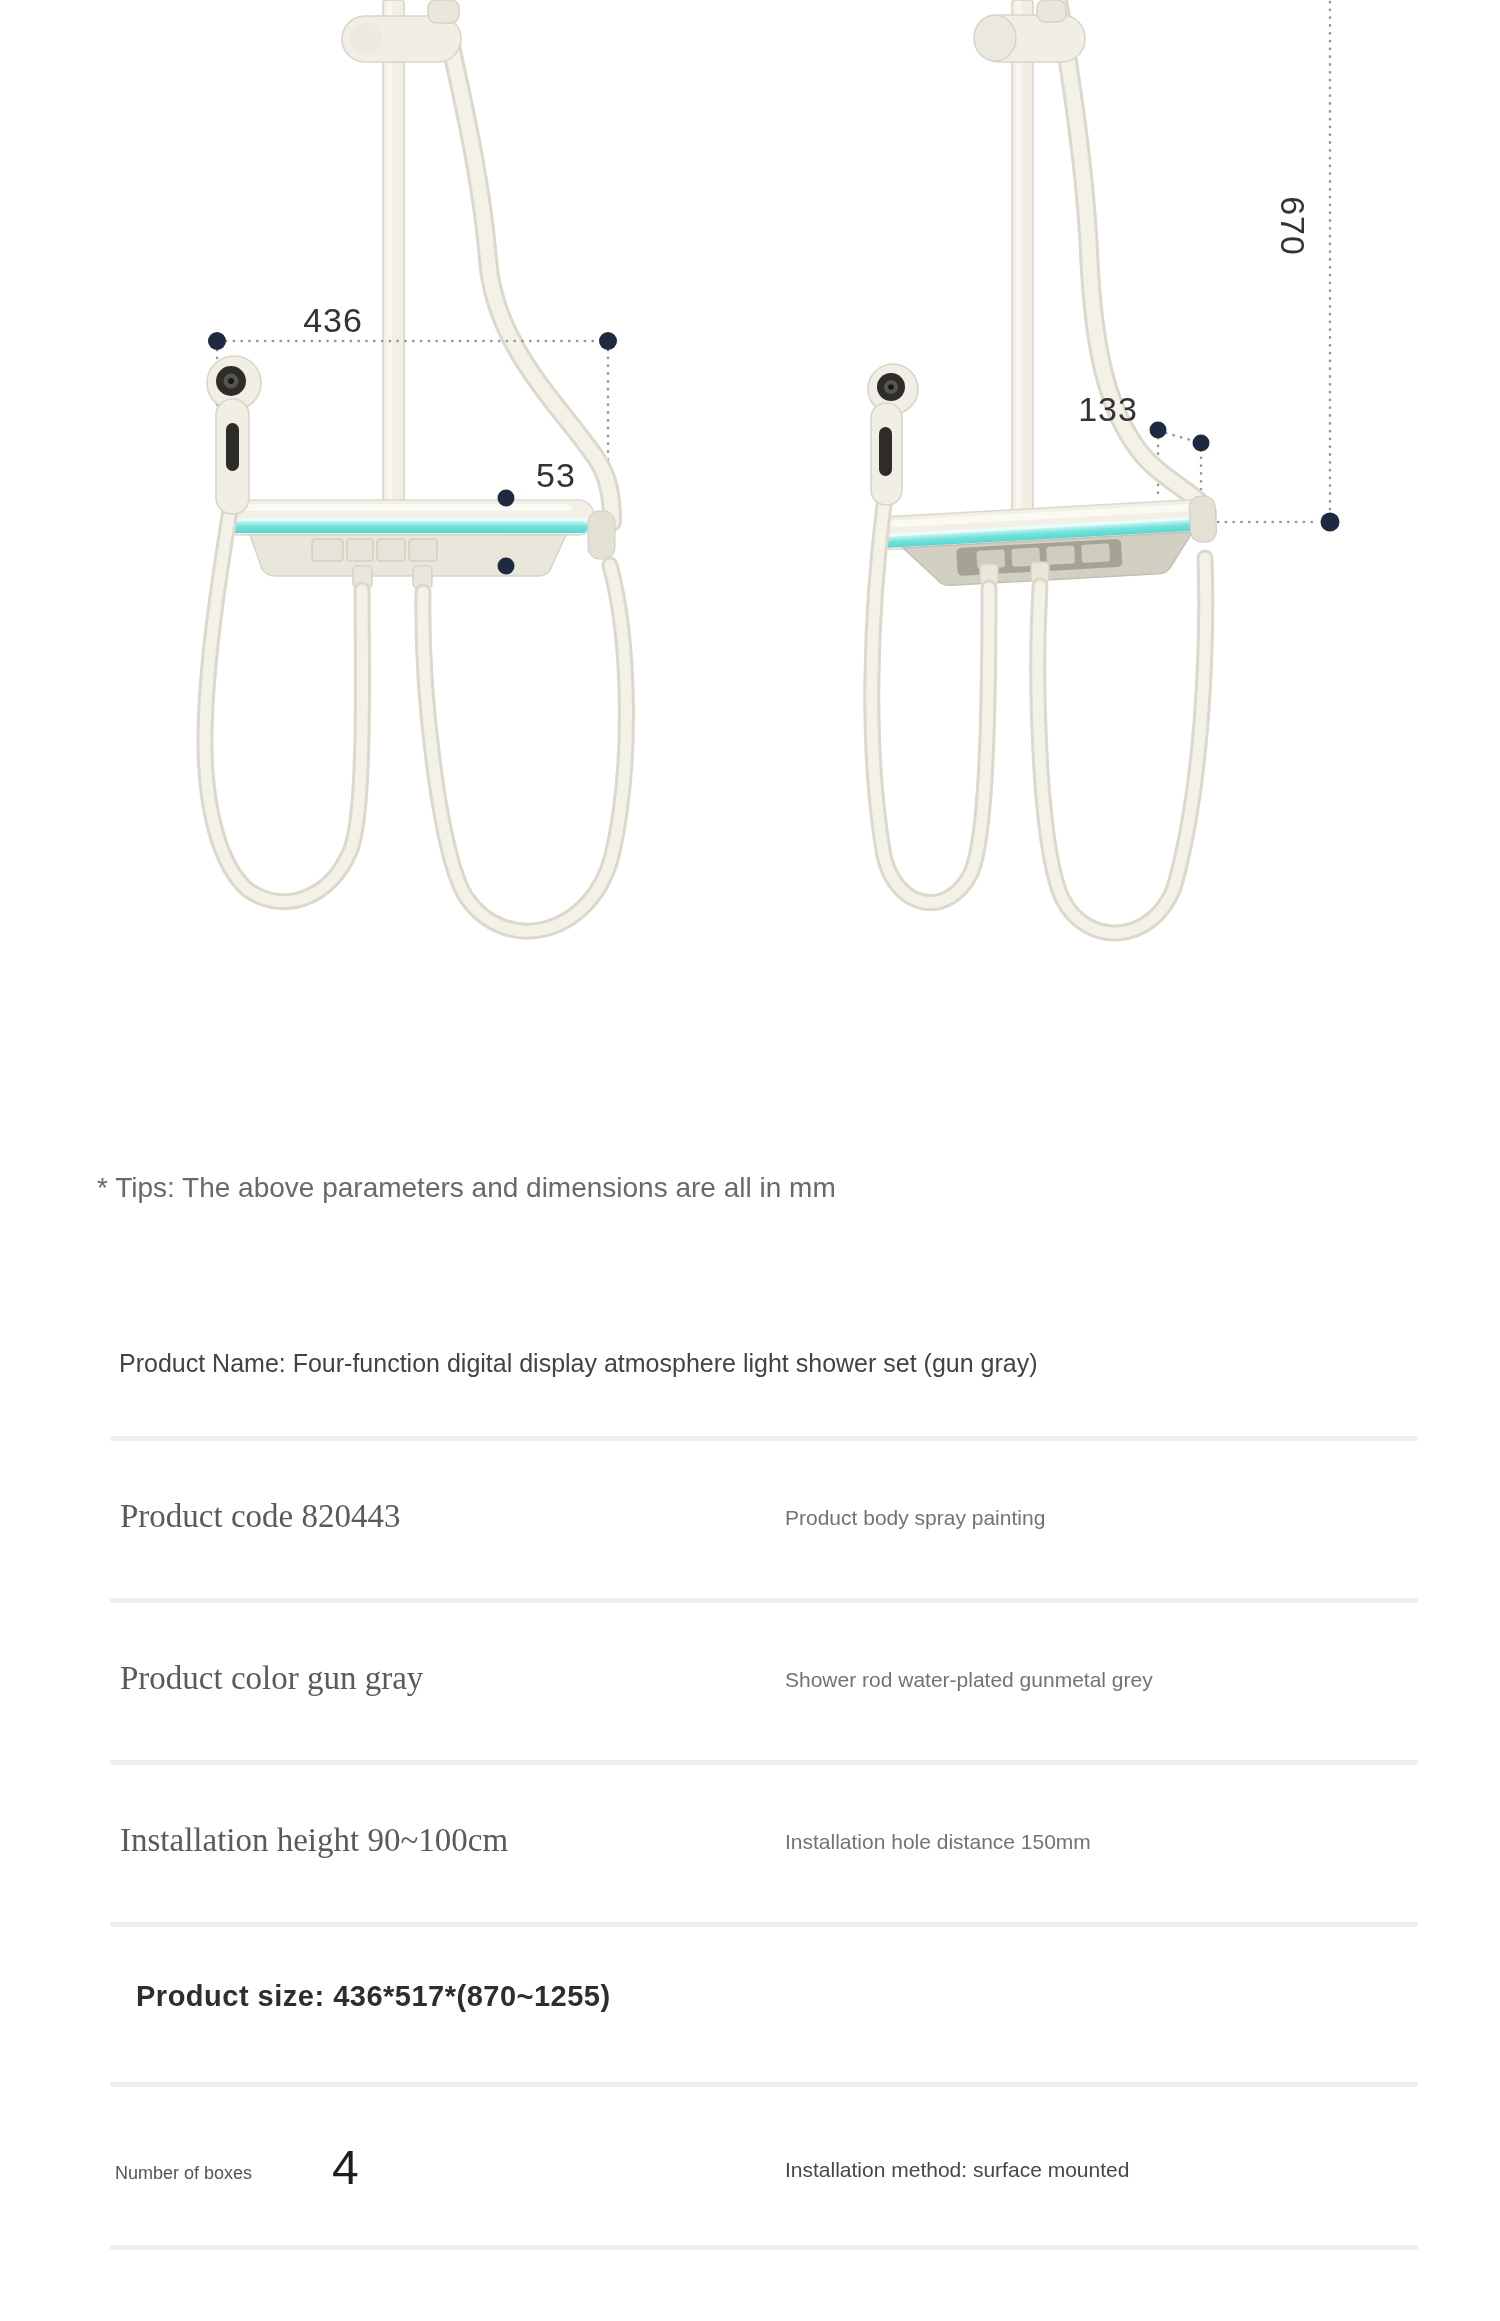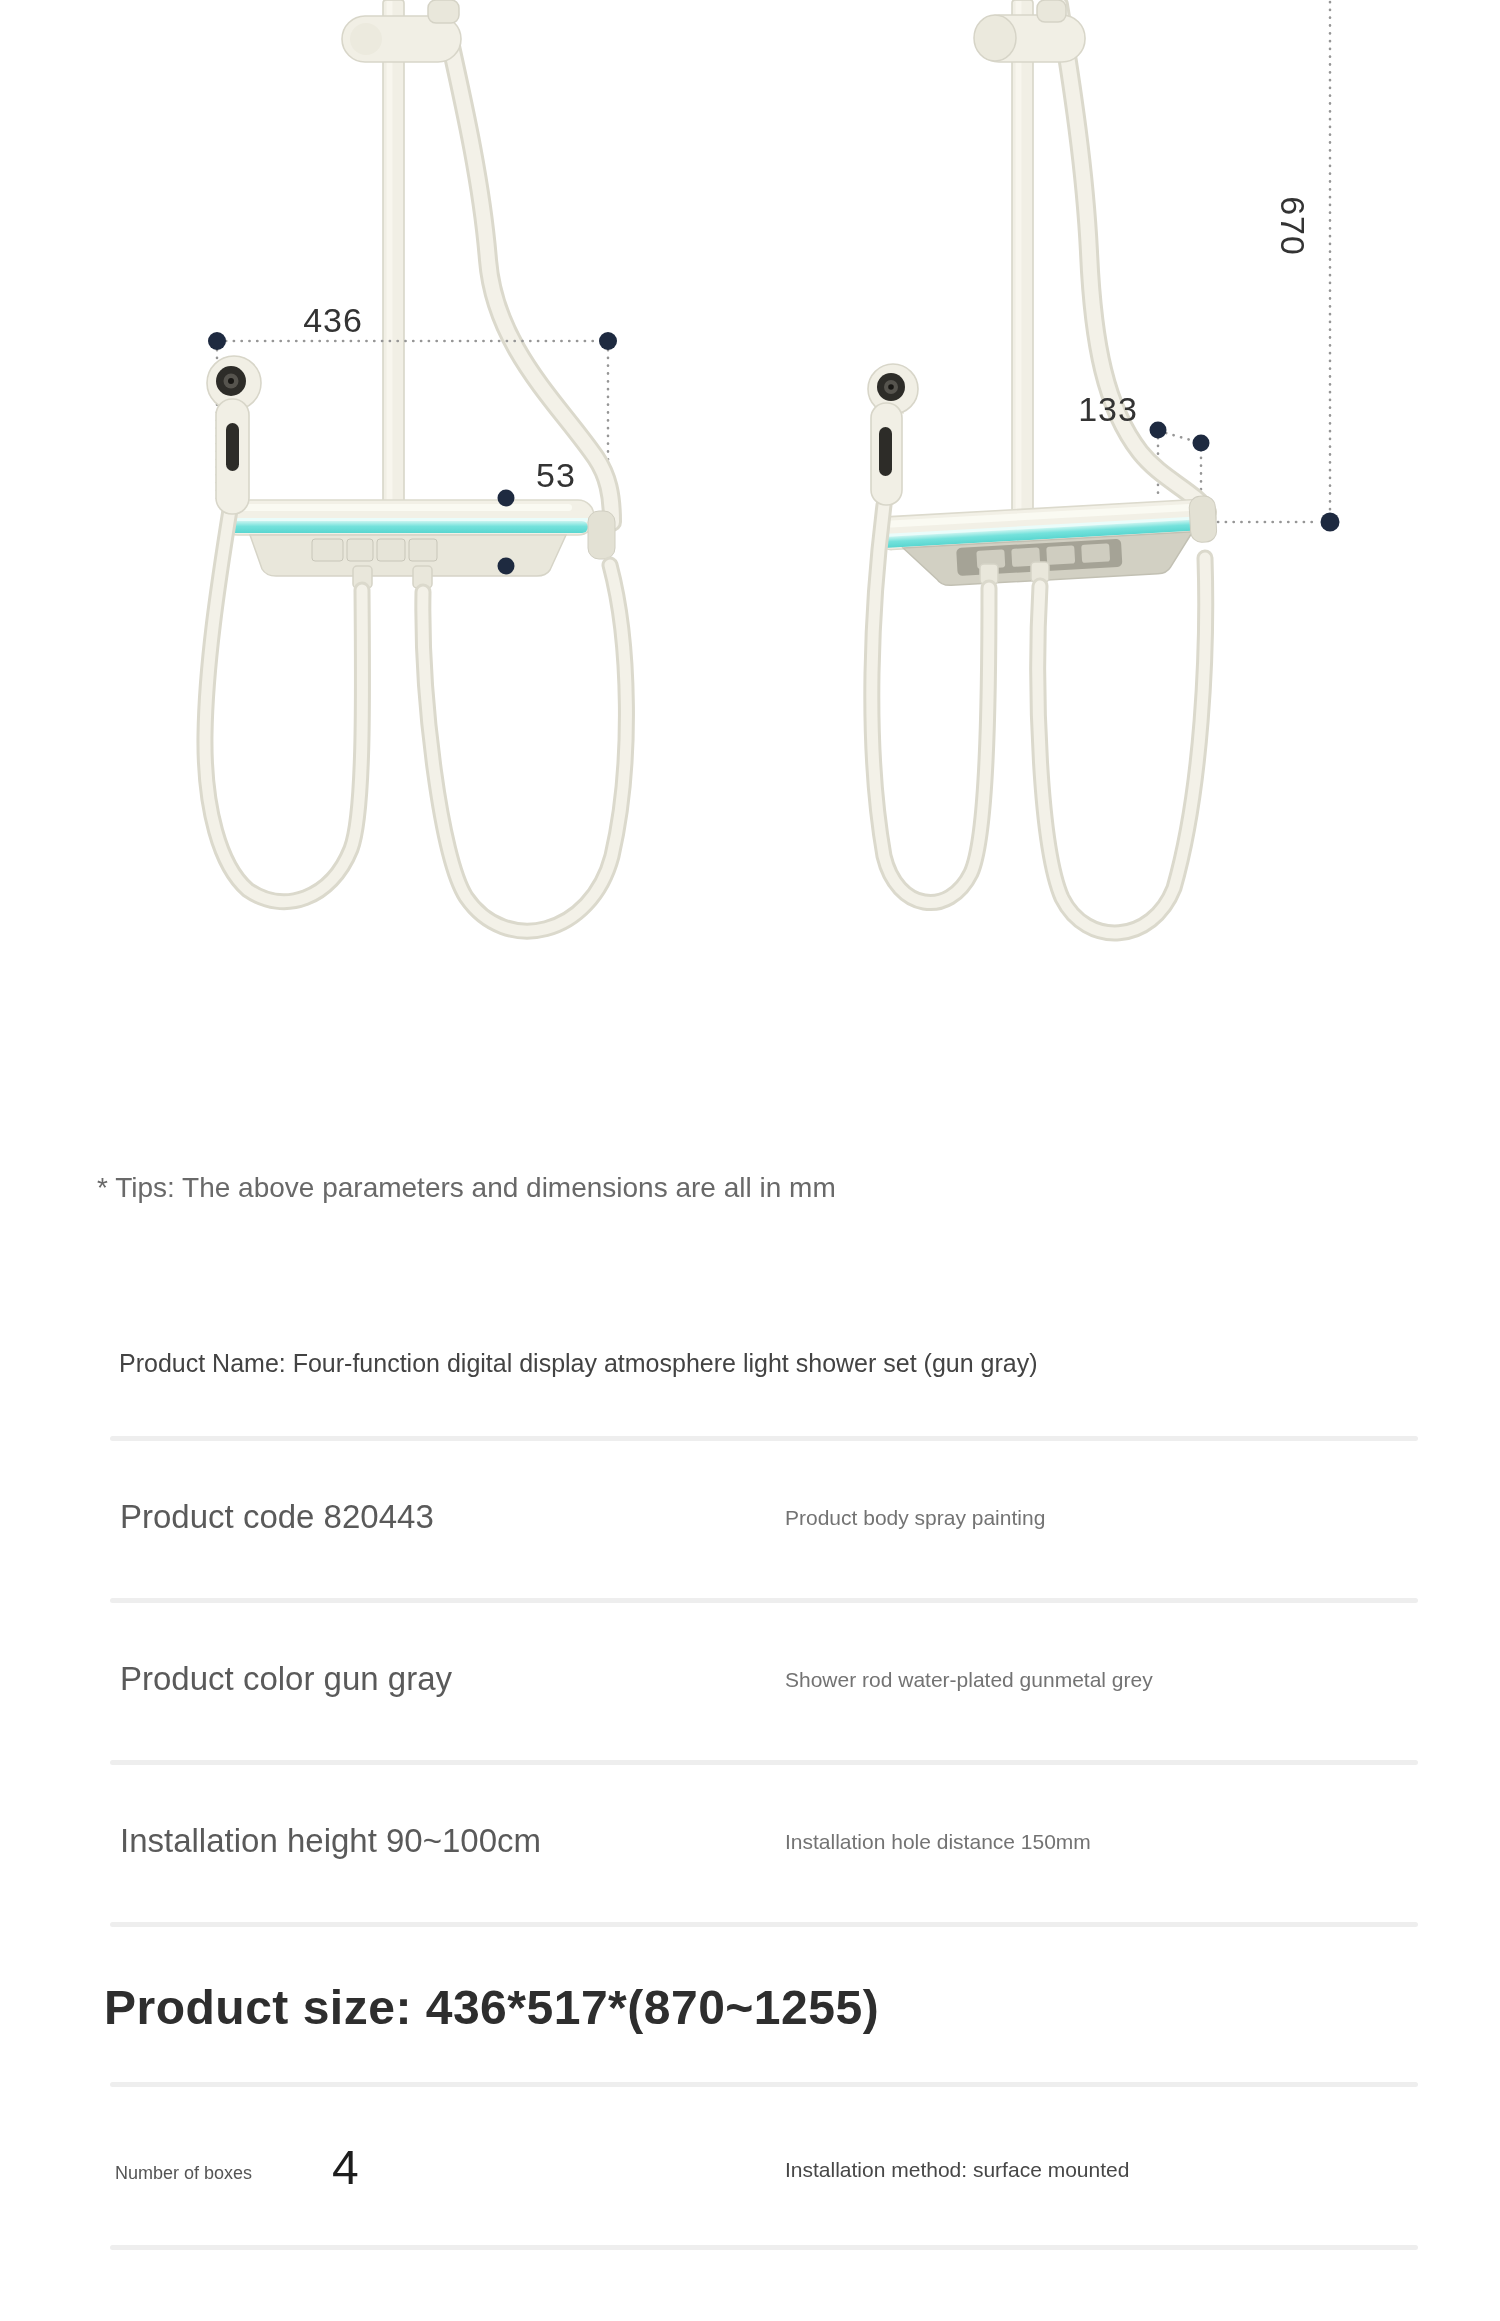--- a/index.html
+++ b/index.html
@@ -19,27 +19,27 @@
   }
   .product-name{
     position:absolute;left:119px;top:1349px;font-size:25px;color:#434343;
     white-space:nowrap;
   }
   .divider{
     position:absolute;left:110px;width:1308px;height:5px;background:#eeeeee;
     border-radius:2.5px;
   }
   .cell-left{
-    position:absolute;left:120px;font-size:33px;color:#5a5a5a;white-space:nowrap;
+    position:absolute;left:120px;font-size:33px;color:#5a5a5a;white-space:nowrap;font-family:Liberation Serif, serif;
   }
   .cell-right{
     position:absolute;left:785px;font-size:21px;color:#737373;white-space:nowrap;
   }
   .size-cell{
-    position:absolute;left:104px;font-size:48px;color:#2e2e2e;font-weight:600;
+    position:absolute;left:136px;font-size:29px;color:#2e2e2e;font-weight:600;
     white-space:nowrap;letter-spacing:0.5px;
   }
   .boxes-label{
     position:absolute;left:115px;top:2163px;font-size:18px;color:#555555;white-space:nowrap;text-align:right;
   }
   .boxes-value{
     position:absolute;left:332px;top:2140px;font-size:48px;color:#1d1d1d;font-weight:500;
   }
   .install-cell{
     position:absolute;left:785px;top:2158px;font-size:21px;color:#474747;white-space:nowrap;

